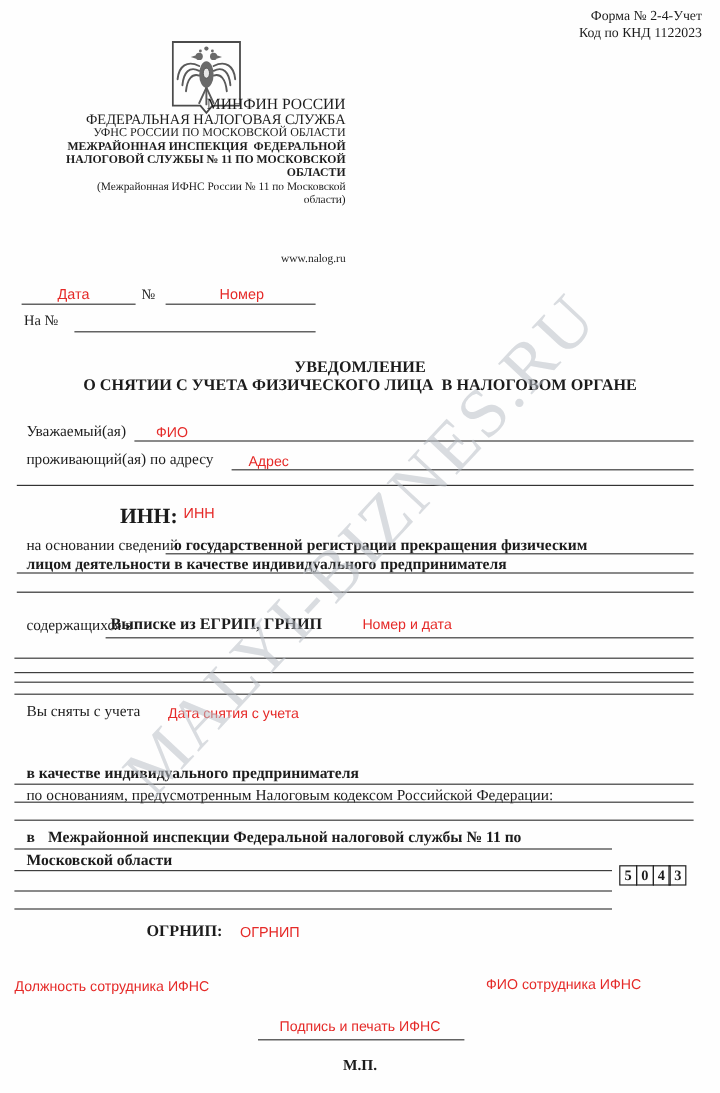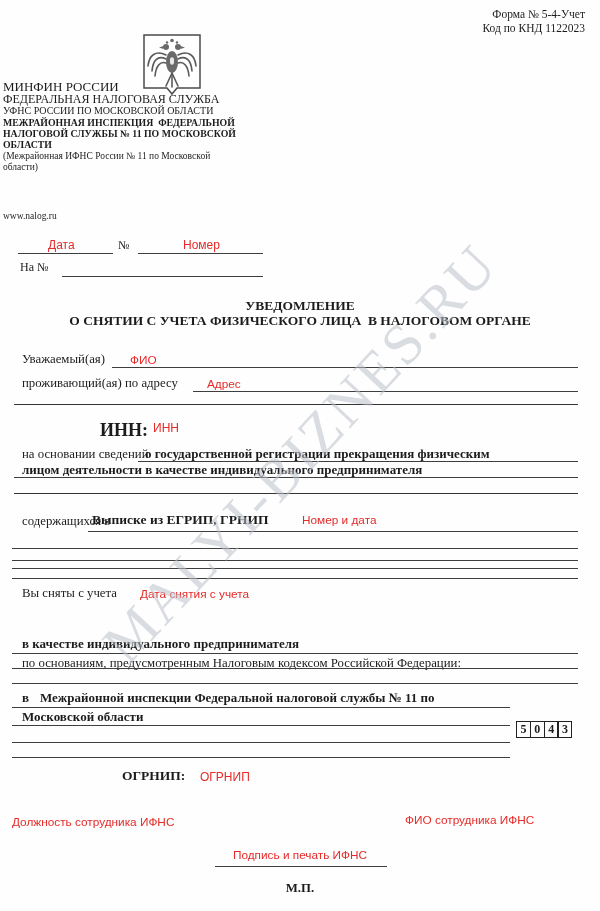--- a/index.html
+++ b/index.html
@@ -9,21 +9,21 @@
     background:#fefefe; overflow:hidden;
     font-family:"Liberation Serif", serif; color:#1c1c1c;
   }
   .abs { position:absolute; white-space:pre; }
   .serif { font-family:"Liberation Serif", serif; color:#1c1c1c; }
   .red { font-family:"Liberation Sans", sans-serif; color:#e52a28; }
   .b { font-weight:bold; }
   .ctr { left:0; width:600px; text-align:center; }
   .rule { position:absolute; height:0; border-top:1.3px solid #3e3e3e; }
   .rule.thick { border-top:1.6px solid #333; }
-  .letterhead-line { left:3px; width:285px; text-align:left; }
+  .letterhead-line { left:3px; width:285px; text-align:right; }
   .watermark {
     position:absolute; left:-5px; top:420px; width:610px; text-align:center;
     font-family:"Liberation Serif", serif; font-size:58px; letter-spacing:3px;
     color:rgba(185,191,198,0.55); transform:rotate(-47deg); pointer-events:none;
     z-index:5;
   }
   .content { position:relative; z-index:2; }
   .codebox { position:absolute; left:516px; top:721px; display:flex; }
   .codebox .cell {
     width:15px; height:17px; border:1.2px solid #222; margin-left:-1.2px;
@@ -34,21 +34,21 @@
 </style>
 </head>
 <body>
 
 <div class="page">
 
   <div class="watermark">MALYI-BIZNES.RU</div>
 
   <div class="content">
 
-    <div class="abs serif" style="top:8px; right:15px; font-size:11.5px;">Форма № 5-4-Учет</div>
+    <div class="abs serif" style="top:8px; right:15px; font-size:11.5px;">Форма № 2-4-Учет</div>
     <div class="abs serif" style="top:22px; right:15px; font-size:11.5px;">Код по КНД 1122023</div>
 
     <div class="abs" style="left:119px; top:16px;">
       <svg width="58" height="62" viewBox="0 0 58 62" aria-hidden="true">
         <path d="M1,1 H57 V54 H34 L29,60 L24,54 H1 Z" fill="none" stroke="#4b4b4b" stroke-width="1.5"></path>
         <g stroke="#5a5a5a" fill="none" stroke-width="1.6" stroke-linecap="round">
           <path d="M23,21 C13,16 6,21 5,32"></path>
           <path d="M23,25 C15,21 10,26 9,37"></path>
           <path d="M23,29 C17,27 13,32 12,42"></path>
           <path d="M35,21 C45,16 52,21 53,32"></path>

